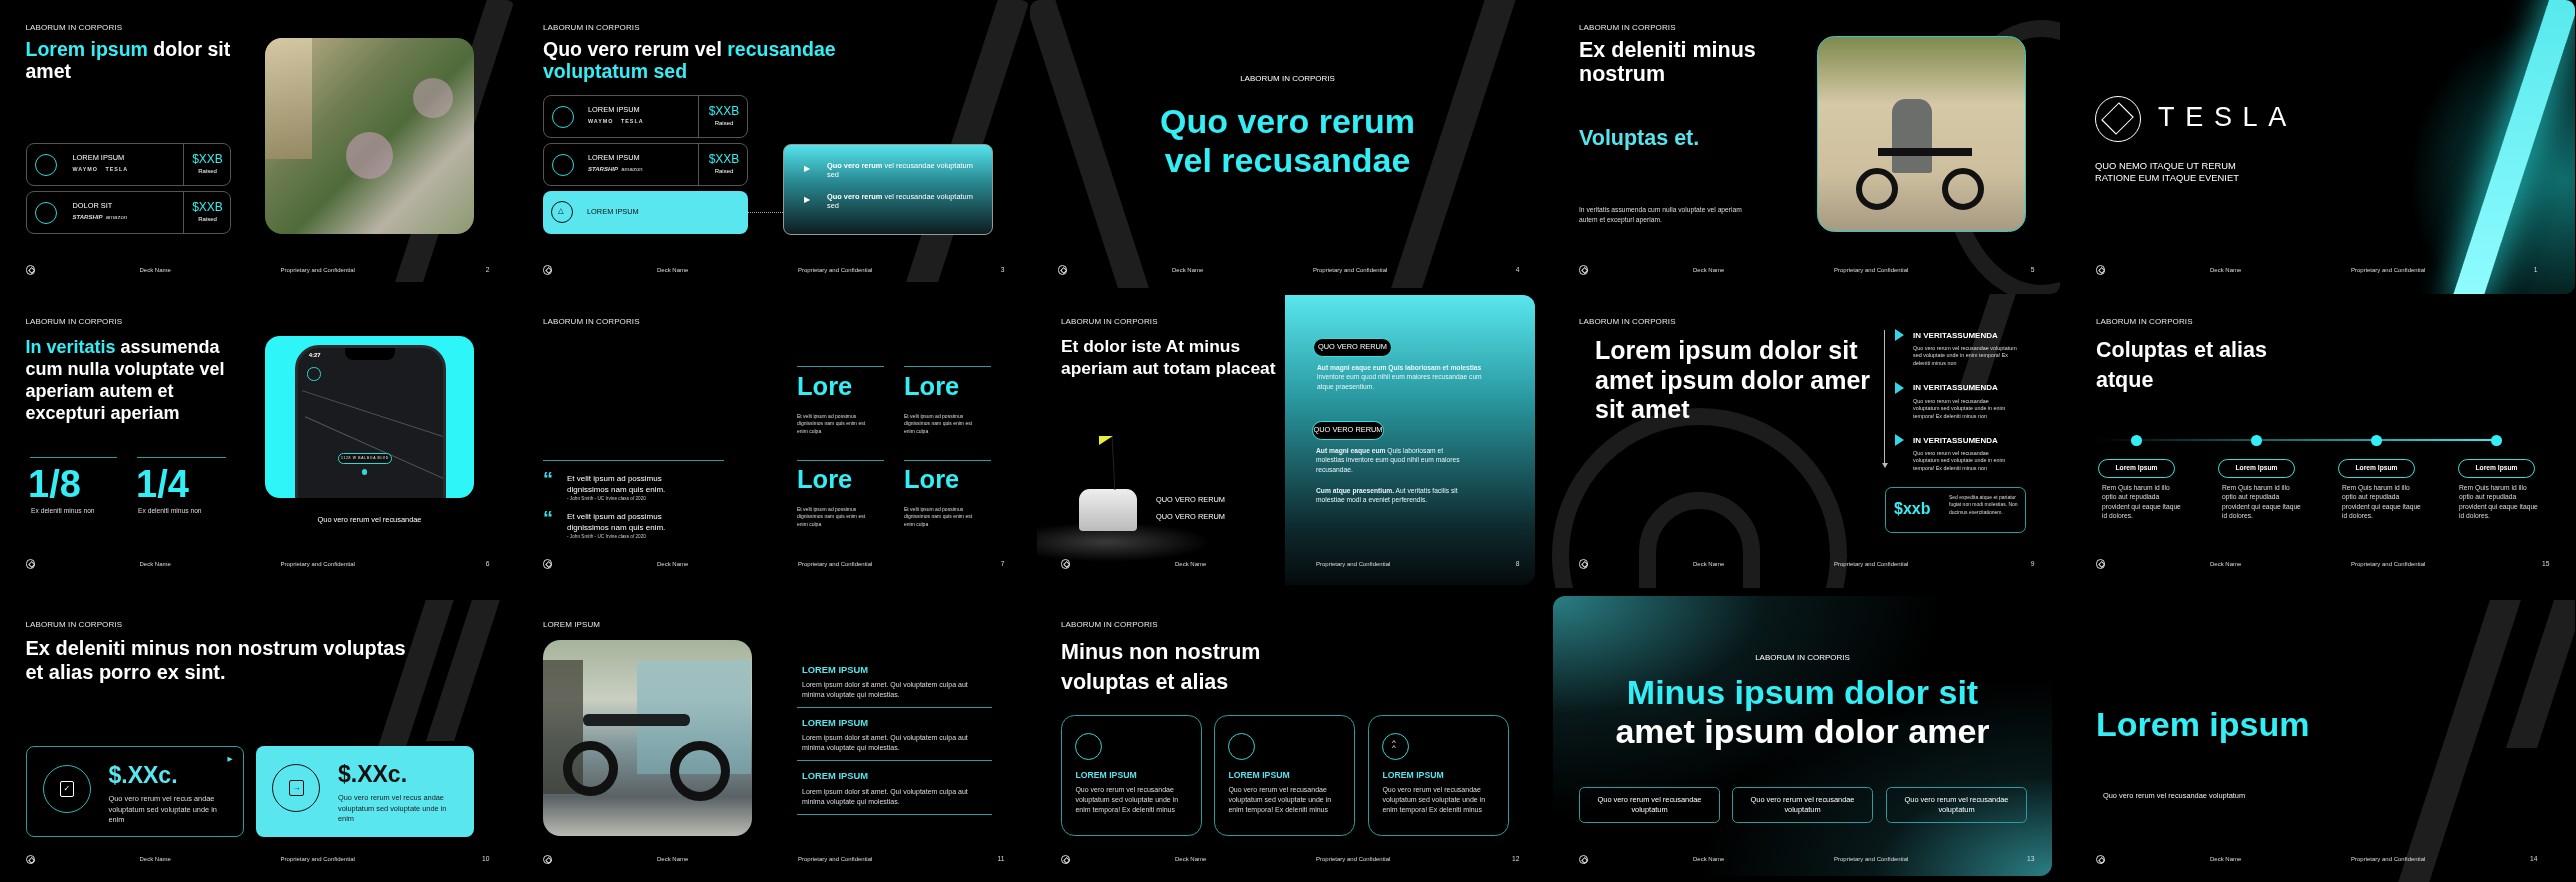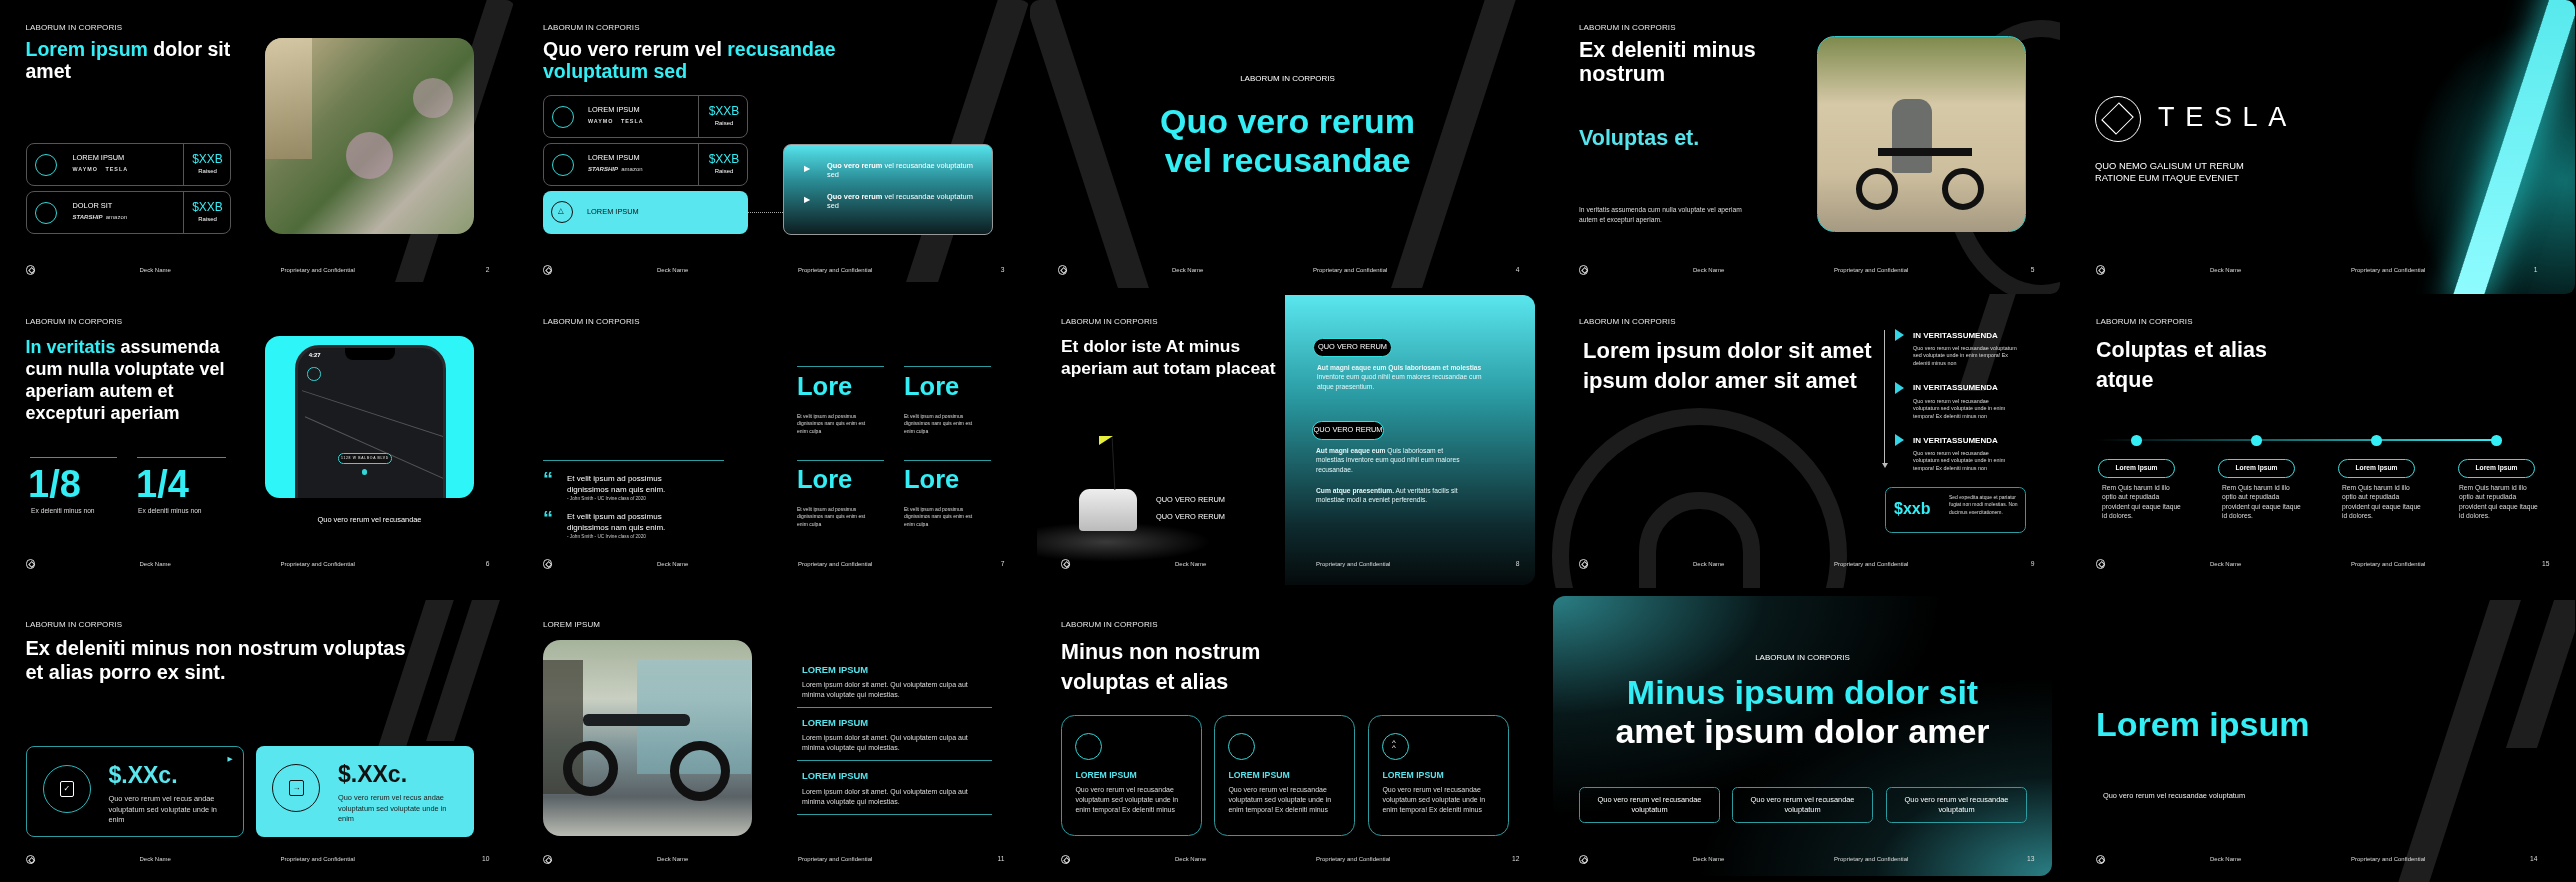--- a/index.html
+++ b/index.html
@@ -138,21 +138,21 @@
 </div>
 
 <div class="slide">
   <div style="position:absolute;left:322px;top:-13.4px;width:241px;height:322px;background:radial-gradient(ellipse at 75% 60%,rgba(30,200,200,.55),rgba(0,0,0,0) 60%)"></div>
   <div style="position:absolute;left:443px;top:-13.4px;width:31px;height:309px;background:linear-gradient(180deg,#55e8ec,#8ffcff);transform:skewX(-18deg);box-shadow:0 0 27px 8px rgba(40,220,220,.55)"></div>
   <div style="position:absolute;left:35px;top:96px;width:46px;height:46px;border:1.7px solid #fff;border-radius:50%">
     <div style="position:absolute;left:10.7px;top:10.7px;width:21px;height:21px;border:1.7px solid #fff;transform:rotate(45deg) scaleY(1.2)"></div>
   </div>
   <div style="position:absolute;left:98px;top:102px;font-size:27px;letter-spacing:10.7px;font-weight:300">TESLA</div>
   <div style="position:absolute;left:35px;top:160px;font-size:9.4px;line-height:12px">
-        <div>QUO NEMO GALISUM UT RERUM</div>
+        <div>QUO NEMO ITAQUE UT RERUM</div>
         <div>RATIONE EUM ITAQUE EVENIET</div>
       </div>
   <div class="footer" style="left:36px">
         <span class="logo"></span>
         <span class="deck">Deck Name</span>
         <span class="conf">Proprietary and Confidential</span>
         <span class="num" style="right:12px">1</span>
       </div>
 </div>
 
@@ -235,21 +235,21 @@
         <span class="conf">Proprietary and Confidential</span>
         <span class="num">8</span>
       </div>
 </div>
 
 <div class="slide">
   <div style="position:absolute;left:6.7px;top:114px;width:295px;height:295px;border:17.4px solid #1c1c1c;border-radius:50%"></div>
   <div style="position:absolute;left:94px;top:198px;width:121px;height:161px;border:17.4px solid #1c1c1c;border-radius:60px 60px 0 0"></div>
   <div class="stripe" style="left:429px;top:0;width:25.5px;height:97px"></div>
   <div class="eyebrow" style="left:34px">LABORUM IN CORPORIS</div>
-  <div class="h1" style="left:38px;top:42px;width:295px;font-size:22px;line-height:29.5px">Lorem ipsum dolor sit amet ipsum dolor amer sit amet</div>
+  <div class="h1" style="left:50px;top:42px;width:295px;font-size:25px;line-height:29.5px">Lorem ipsum dolor sit amet ipsum dolor amer sit amet</div>
   <div style="position:absolute;left:339px;top:36px;width:1px;height:134px;background:#bbb"></div>
   <div style="position:absolute;left:337px;top:169px;width:0;height:0;border-left:3.4px solid transparent;border-right:3.4px solid transparent;border-top:5.4px solid #bbb"></div>
   <div style="position:absolute;left:350px;top:35px;width:0;height:0;border-top:6px solid transparent;border-bottom:6px solid transparent;border-left:9.4px solid #33d6e6"></div>
   <div style="position:absolute;left:368px;top:37px;font-size:8px;font-weight:700">IN VERITASSUMENDA</div>
   <div class="small" style="position:absolute;left:368px;top:51px;width:107px;font-size:5.4px;line-height:7.4px">Quo vero rerum vel recusandae voluptatum sed voluptate unde in enim tempora! Ex deleniti minus non</div>
   <div style="position:absolute;left:350px;top:88px;width:0;height:0;border-top:6px solid transparent;border-bottom:6px solid transparent;border-left:9.4px solid #33d6e6"></div>
   <div style="position:absolute;left:368px;top:89px;font-size:8px;font-weight:700">IN VERITASSUMENDA</div>
   <div class="small" style="position:absolute;left:368px;top:104px;width:101px;font-size:5.4px;line-height:7.4px">Quo vero rerum vel recusandae voluptatum sed voluptate unde in enim tempora! Ex deleniti minus non</div>
   <div style="position:absolute;left:350px;top:140px;width:0;height:0;border-top:6px solid transparent;border-bottom:6px solid transparent;border-left:9.4px solid #33d6e6"></div>
   <div style="position:absolute;left:368px;top:142px;font-size:8px;font-weight:700">IN VERITASSUMENDA</div>

